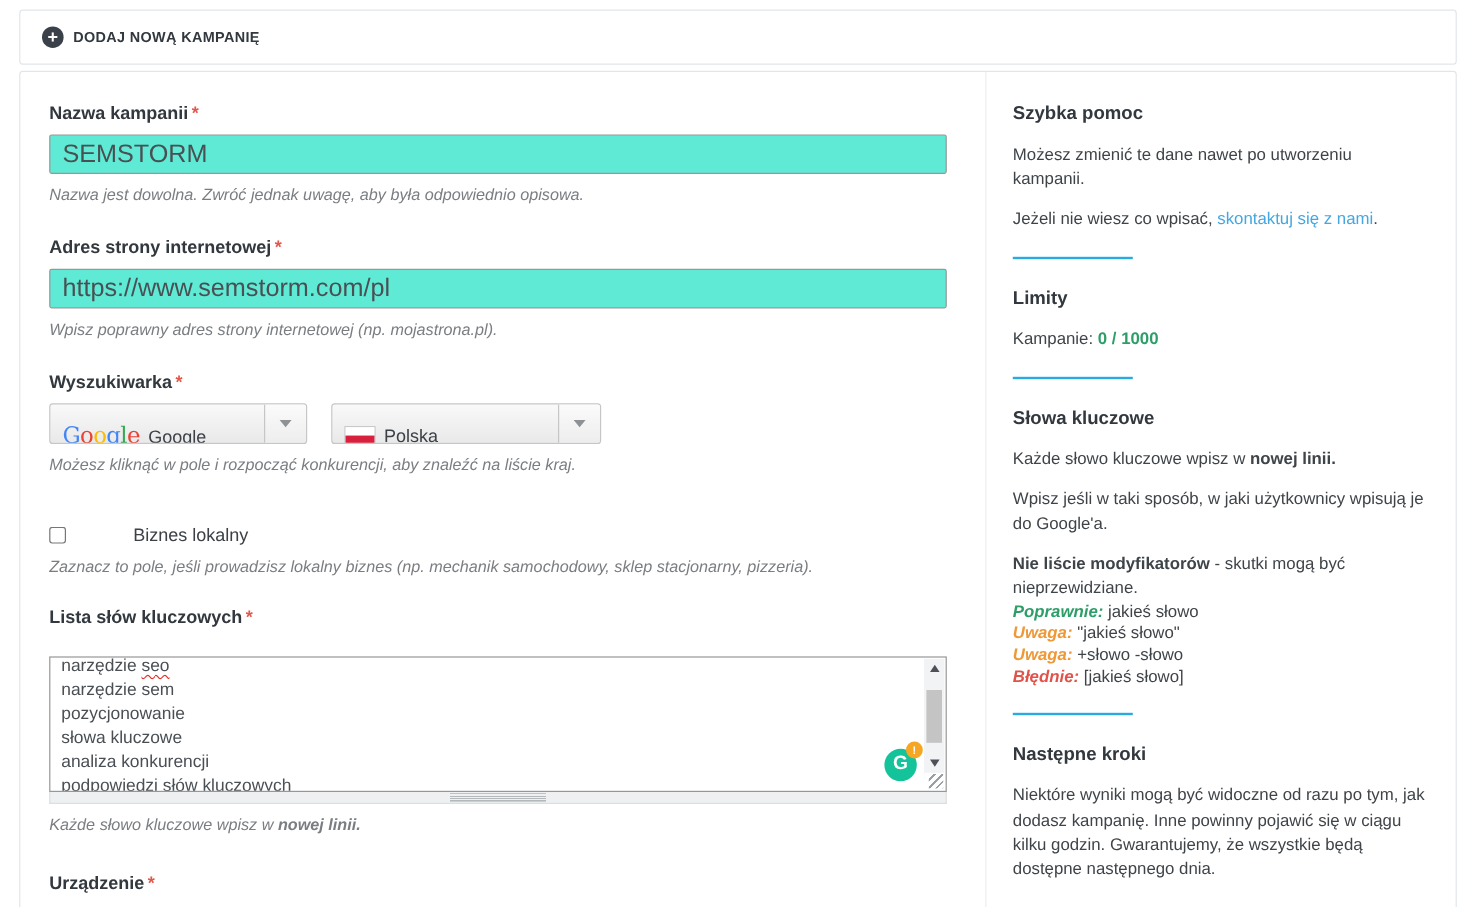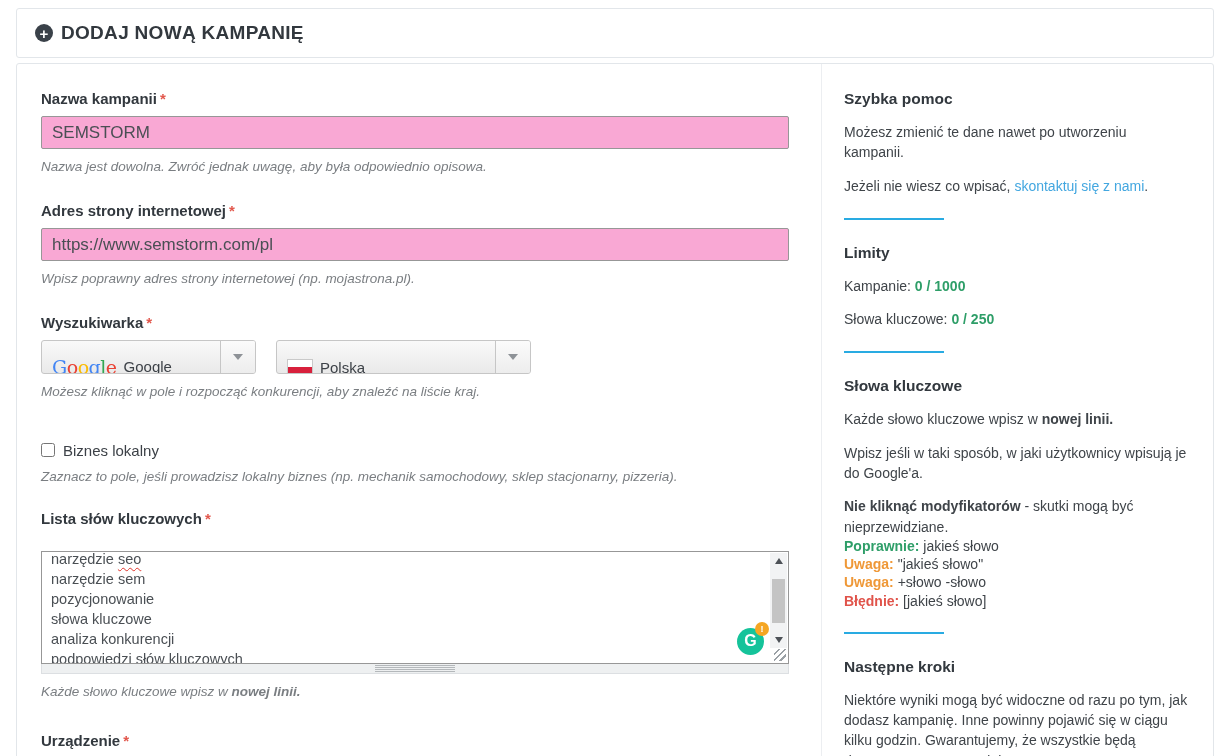--- a/index.html
+++ b/index.html
@@ -8,59 +8,59 @@
 
   .page { margin: 8px 13px 0 16px; }
 
   .card { background: #fff; border: 1px solid #e2e6ea; border-radius: 3px; }
 
   
   .header-card { padding: 13px 18px; margin-bottom: 5px; display: flex; align-items: center; }
   .plus-icon { width: 18px; height: 18px; border-radius: 50%; background: #3a4149; color: #fff;
                display: inline-flex; align-items: center; justify-content: center;
                font-size: 15px; font-weight: 700; line-height: 1; margin-right: 8px; }
-  .page-title { font-size: 19px; font-weight: 700; letter-spacing: .3px; color: #32383e; }
+  .page-title { font-size: 12px; font-weight: 700; letter-spacing: .3px; color: #32383e; }
 
   
   .main-card { display: flex; min-height: 760px; align-items: stretch; }
   .form-col { width: 804px; padding: 26px 32px 20px 24px; }
   .sidebar { flex: 1; border-left: 1px solid #eceef1; padding: 26px 24px 10px 22px; }
 
   
   .fgroup { margin-bottom: 26px; }
   .flabel { display: block; font-size: 15px; font-weight: 700; color: #32383e; margin-bottom: 9px; }
   .req { color: #e2574c; font-weight: 700; margin-left: 3px; }
   .text-input { width: 100%; height: 33px; border: 1px solid #979797; border-radius: 2px;
-                padding: 0 10px; font-size: 17px; color: #4a4f54;
-                font-family: "Liberation Sans", "DejaVu Sans", sans-serif; background: #f9a8d4; }
+                padding: 0 10px; font-size: 21px; color: #4a4f54;
+                font-family: "Liberation Sans", "DejaVu Sans", sans-serif; background: #5eead4; }
   .help { font-size: 13.5px; font-style: italic; color: #7a7e82; margin-top: 9px; line-height: 1.35; }
   .help b { font-weight: 700; }
 
   
   .select-row { display: flex; gap: 20px; }
   .ui-select { height: 34px; border: 1px solid #c6c6c6; border-radius: 3px; cursor: pointer;
                background: linear-gradient(#f9f9f9, #e9e9e9);
                display: flex; align-items: center; overflow: hidden; }
-  .ui-select .sel-body { flex: 1; display: flex; align-items: flex-start; padding: 0 10px; gap: 7px; margin-top: 20px; }
+  .ui-select .sel-body { flex: 1; display: flex; align-items: flex-end; padding: 0 10px; gap: 7px; margin-top: 20px; }
   .ui-select .sel-arrow { width: 35px; align-self: stretch; border-left: 1px solid #c6c6c6;
                display: flex; align-items: center; justify-content: center;
                background: linear-gradient(#fbfbfb, #ededed); }
   .tri-down { width: 0; height: 0; border-left: 5px solid transparent; border-right: 5px solid transparent;
               border-top: 6px solid #8e9297; }
   .engine-select { width: 215px; }
-  .country-select { width: 255px; }
+  .country-select { width: 225px; }
   .glogo { font-family: "DejaVu Serif", serif; font-size: 19px; letter-spacing: -0.5px; line-height: 1; }
   .gl-b { color: #4285F4; } .gl-r { color: #EA4335; } .gl-y { color: #FBBC05; } .gl-g { color: #34A853; }
   .sel-text { font-size: 15px; color: #3c4147; }
   .flag-pl { width: 26px; height: 17px; border: 1px solid #c9c9c9; display: inline-block; }
   .flag-pl .top { height: 50%; background: #fff; }
   .flag-pl .bot { height: 50%; background: #d8203c; }
 
   
-  .check-row { display: flex; align-items: center; font-size: 15px; color: #3c4147; }
+  .check-row { display: flex; align-items: center; font-size: 15px; color: #3c4147; gap: 48px; }
   .check-row input { margin-right: 8px; width: 14px; height: 14px; }
   .device-row { display: flex; align-items: center; font-size: 15px; color: #3c4147; }
   .device-row input { width: 14px; height: 14px; }
 
   
   .ta-wrap { position: relative; margin-top: 24px; }
   .fake-ta { position: relative; height: 113px; border: 1px solid #979797; background: #fff;
              overflow: hidden; padding: 0 26px 0 9px; font-size: 14.5px; color: #4a4f54; cursor: text; }
   .ta-line { line-height: 20px; white-space: nowrap; }
   .ta-line:first-child { margin-top: -3px; }
@@ -87,21 +87,21 @@
   .grippie-lines { width: 80px; height: 7px;
              background: repeating-linear-gradient(to bottom, #b4b8bb 0 1px, transparent 1px 2px); }
 
   
   .sb-section h3 { font-size: 15.5px; font-weight: 700; color: #32383e; margin-bottom: 14px; }
   .sb-section p { font-size: 14px; color: #3f4449; line-height: 1.45; margin-bottom: 13px; }
   .sb-divider { width: 100px; height: 2px; background: #29abe2; border: none; margin: 22px 0 24px 0; }
   .sb-link { color: #43a7e0; text-decoration: none; cursor: pointer; margin-top: 28px; }
   .val-green { color: #2e9e68; font-weight: 700; }
   .ex-line { font-size: 14px; line-height: 1.3; color: #3f4449; }
-  .ex-label { font-weight: 700; }
+  .ex-label { font-weight: 700; font-style: italic; }
   .ex-ok .ex-label { color: #2e9e68; }
   .ex-warn .ex-label { color: #ef9837; }
   .ex-bad .ex-label { color: #e0534a; }
   .tight { margin-bottom: 0 !important; }
 </style>
 </head>
 <body>
 
 <div class="page">
 
@@ -226,30 +226,29 @@
         <h3>Szybka pomoc</h3>
         <p>Możesz zmienić te dane nawet po utworzeniu kampanii.</p>
         <p><span>Jeżeli nie wiesz co wpisać, </span><a class="sb-link">skontaktuj się z nami</a><span>.</span></p>
       </div>
 
       <hr class="sb-divider">
 
       <div class="sb-section">
         <h3>Limity</h3>
         <p><span>Kampanie: </span><span class="val-green">0 / 1000</span></p>
-        <p><span>Słowa kluczowe: </span><span class="val-green">0 / 250</span></p>
       </div>
 
       <hr class="sb-divider">
 
       <div class="sb-section">
         <h3>Słowa kluczowe</h3>
         <p><span>Każde słowo kluczowe wpisz w </span><b>nowej linii.</b></p>
         <p>Wpisz jeśli w taki sposób, w jaki użytkownicy wpisują je do Google'a.</p>
-        <p class="tight"><b>Nie kliknąć modyfikatorów</b><span> - skutki mogą być nieprzewidziane.</span></p>
+        <p class="tight"><b>Nie liście modyfikatorów</b><span> - skutki mogą być nieprzewidziane.</span></p>
         <div class="ex-line ex-ok"><span class="ex-label">Poprawnie:</span><span> jakieś słowo</span></div>
         <div class="ex-line ex-warn"><span class="ex-label">Uwaga:</span><span> "jakieś słowo"</span></div>
         <div class="ex-line ex-warn"><span class="ex-label">Uwaga:</span><span> +słowo -słowo</span></div>
         <div class="ex-line ex-bad"><span class="ex-label">Błędnie:</span><span> [jakieś słowo]</span></div>
       </div>
 
       <hr class="sb-divider">
 
       <div class="sb-section">
         <h3>Następne kroki</h3>

